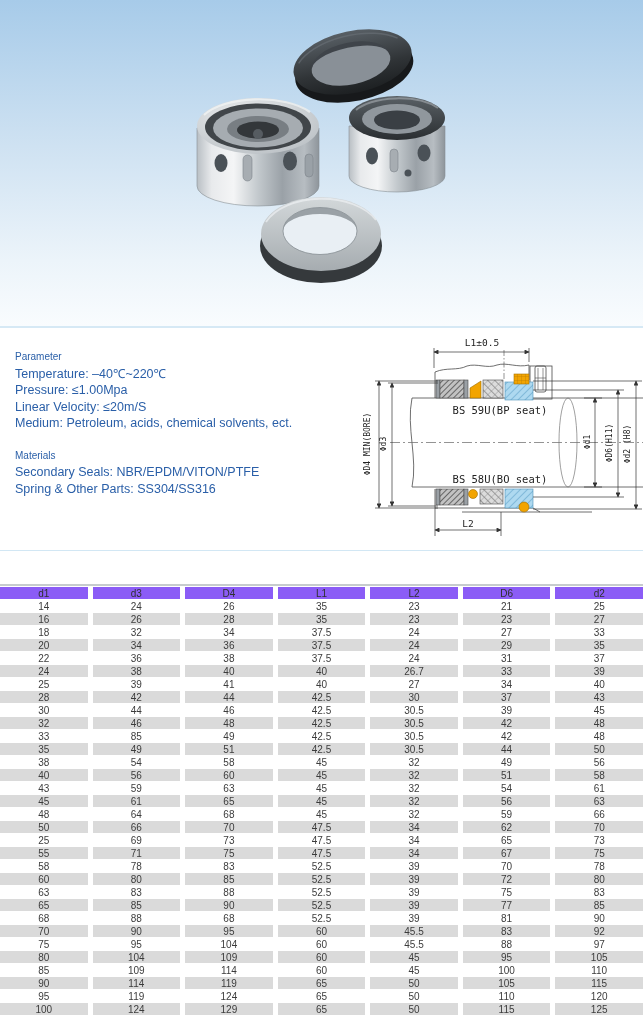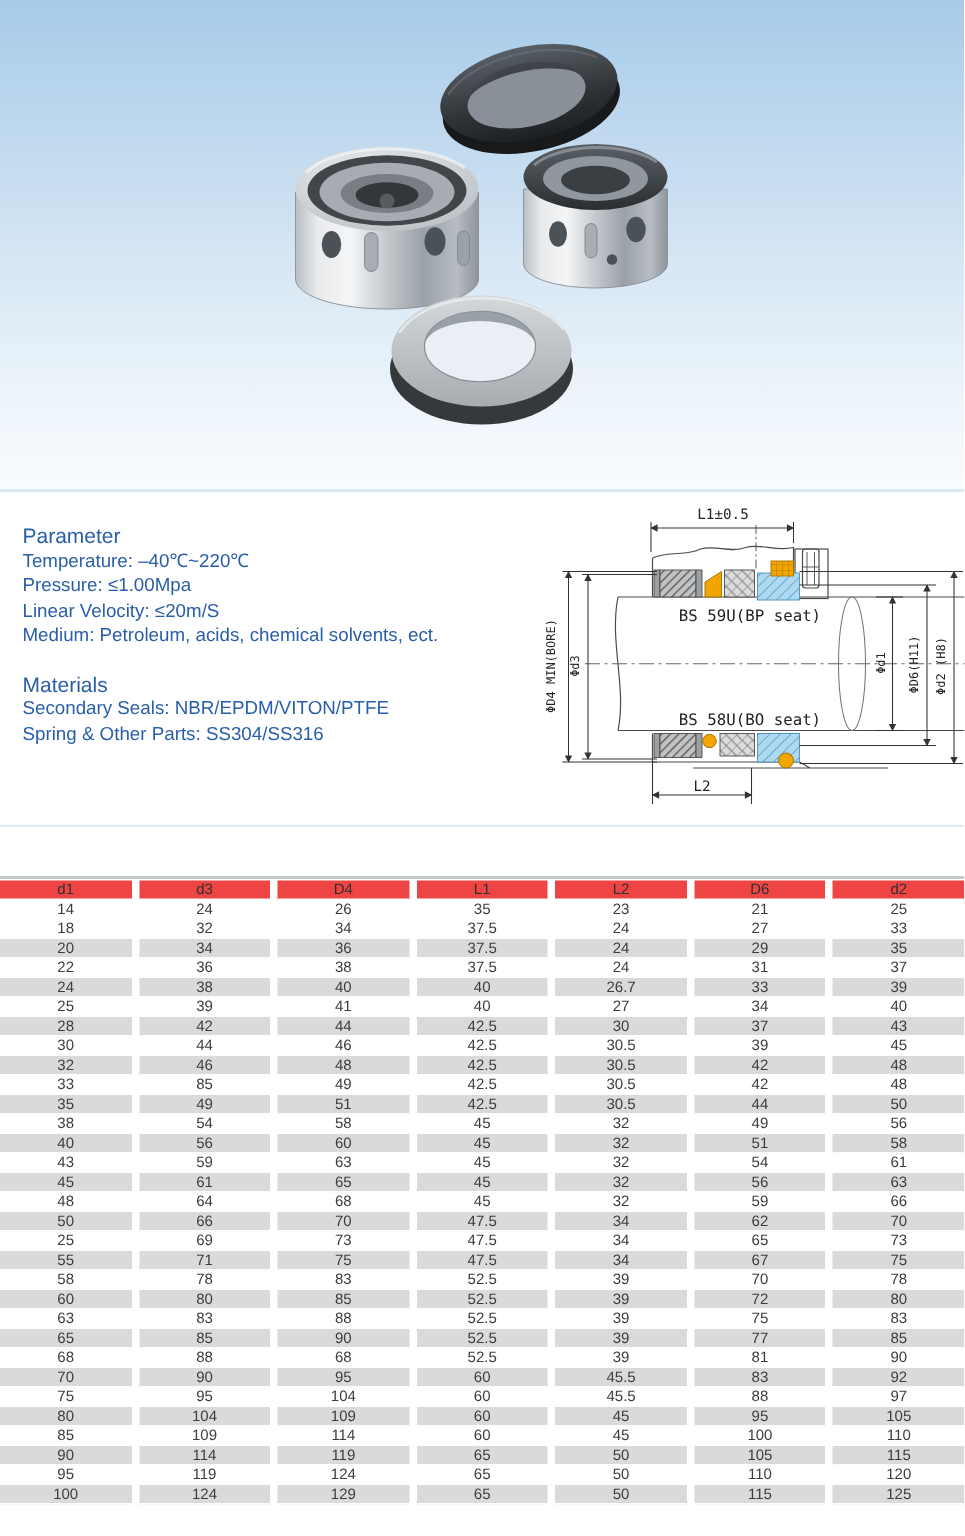--- a/index.html
+++ b/index.html
@@ -4,30 +4,30 @@
 <style>
   html,body{margin:0;padding:0;background:#ffffff;}
   .page{position:relative;width:643px;height:1024px;overflow:hidden;background:#fff;
         font-family:"Liberation Sans",sans-serif;}
   
   .photo{position:absolute;left:0;top:0;width:643px;height:326px;}
   .divider-photo{position:absolute;left:0;top:326px;width:643px;height:2px;background:#d6e9f5;}
   
   .specs{position:absolute;left:15px;top:349px;width:320px;color:#2a5fa8;
          font-size:12.5px;line-height:16.5px;}
-  .specs h3{margin:0;font-size:14px;font-weight:normal;line-height:16.5px;}
+  .specs h3{margin:0;font-size:10px;font-weight:normal;line-height:16.5px;}
   .spec-gap{height:16px;}
   .diagram{position:absolute;left:362px;top:336px;width:300px;height:226px;}
   .divider-mid{position:absolute;left:0;top:550px;width:643px;height:1px;background:#d2e7f4;}
   .table-topline{position:absolute;left:0;top:584px;width:643px;height:2px;background:#c6cbce;}
   
   .tablewrap{position:absolute;left:-5px;top:587px;width:653px;}
   table.spec-table{border-collapse:separate;border-spacing:5px 0;table-layout:fixed;
         width:653px;font-size:10px;color:#3c3c3c;text-align:center;}
-  table.spec-table th{background:#ef4444;color:#2f2f2f;font-weight:normal;height:12px;
+  table.spec-table th{background:#8b5cf6;color:#2f2f2f;font-weight:normal;height:12px;
         border-bottom:1px solid #fff;padding:0;}
   table.spec-table td{height:12px;border-bottom:1px solid #fff;padding:0;}
   tr.stripe-odd td{background:#ffffff;}
   tr.stripe-even td{background:#dadada;}
   svg text{font-family:"DejaVu Sans Mono",monospace;}
 </style>
 </head>
 <body>
 
 <div class="page">
@@ -246,20 +246,29 @@
       <tbody>
           <tr class="stripe-odd">
             <td>14</td>
             <td>24</td>
             <td>26</td>
             <td>35</td>
             <td>23</td>
             <td>21</td>
             <td>25</td>
           </tr>
+          <tr class="stripe-even">
+            <td>16</td>
+            <td>26</td>
+            <td>28</td>
+            <td>35</td>
+            <td>23</td>
+            <td>23</td>
+            <td>27</td>
+          </tr>
           <tr class="stripe-odd">
             <td>18</td>
             <td>32</td>
             <td>34</td>
             <td>37.5</td>
             <td>24</td>
             <td>27</td>
             <td>33</td>
           </tr>
           <tr class="stripe-even">

